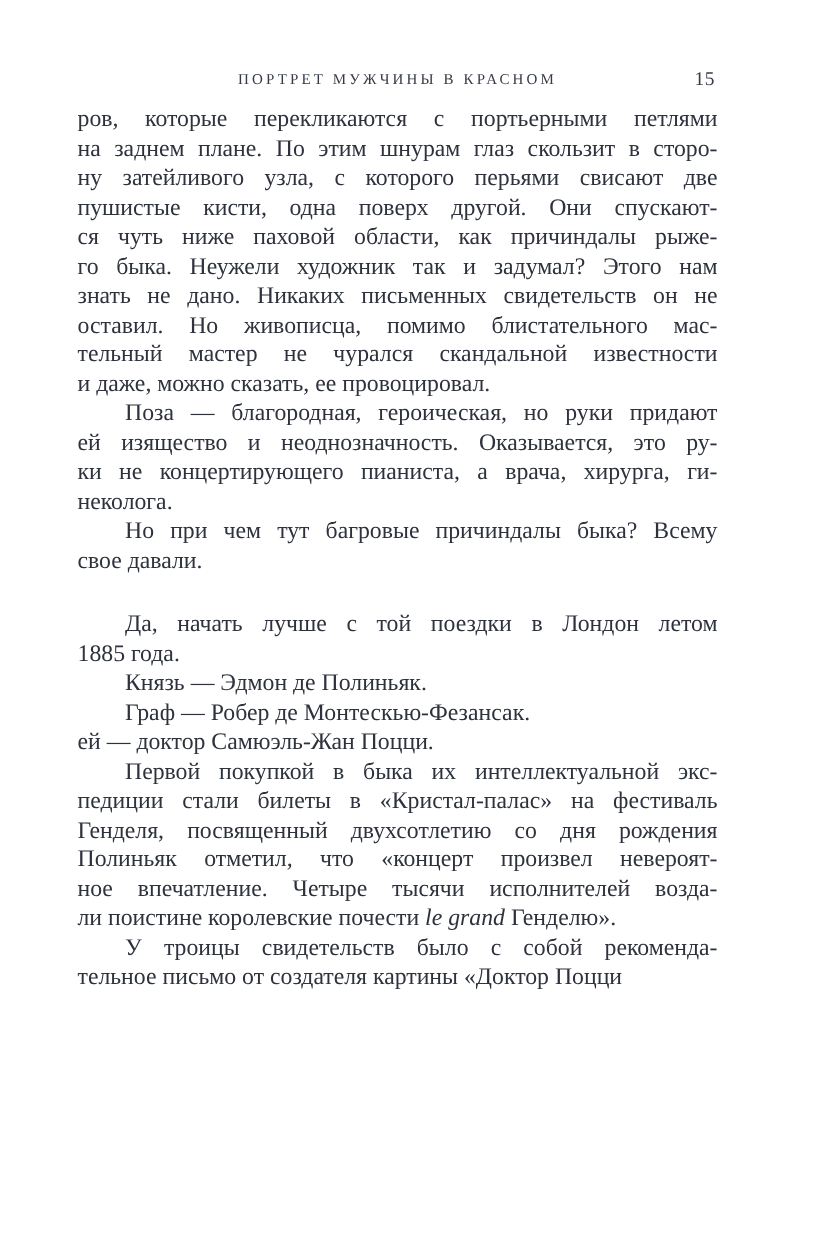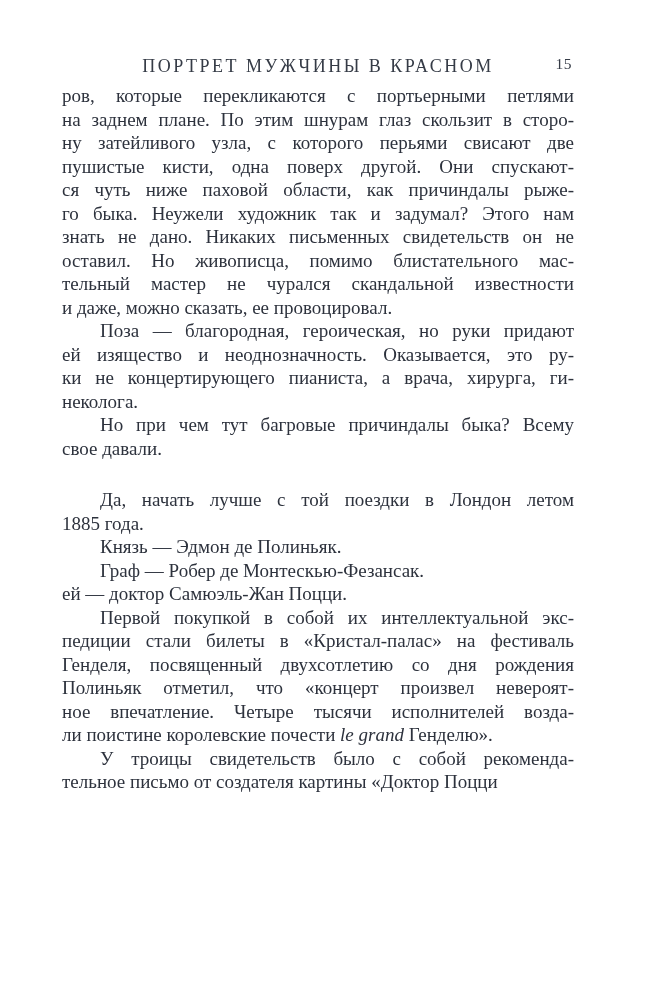--- a/index.html
+++ b/index.html
@@ -25,21 +25,21 @@
     top: 56px;
     width: 512px;
   }
   .running-head {
     position: relative;
     height: 20px;
     color: #39404c;
   }
   .rh-title {
     text-align: center;
-    font-size: 18px;
+    font-size: 12px;
     letter-spacing: 2.5px;
     font-weight: 400;
     color: #353b46;
     white-space: nowrap;
   }
   .rh-page {
     position: absolute;
     right: 2px;
     top: -1px;
     font-size: 15.5px;
@@ -114,21 +114,21 @@
         <div class="para">
           <div class="line last indent">Князь — Эдмон де Полиньяк.</div>
         </div>
         <div class="para">
           <div class="line last indent">Граф — Робер де Монтескью-Фезансак.</div>
         </div>
         <div class="para">
           <div class="line last">ей — доктор Самюэль-Жан Поцци.</div>
         </div>
         <div class="para">
-          <div class="line indent">Первой покупкой в собой их интеллектуальной экс-</div>
+          <div class="line indent">Первой покупкой в быка их интеллектуальной экс-</div>
           <div class="line">педиции стали билеты в «Кристал-палас» на фестиваль</div>
           <div class="line">Генделя, посвященный двухсотлетию со дня рождения</div>
           <div class="line">Полиньяк отметил, что «концерт произвел невероят-</div>
           <div class="line">ное впечатление. Четыре тысячи исполнителей возда-</div>
           <div class="line last">ли поистине королевские почести <i>le grand</i> Генделю».</div>
         </div>
         <div class="para">
           <div class="line indent">У троицы свидетельств было с собой рекоменда-</div>
           <div class="line last">тельное письмо от создателя картины «Доктор Поцци</div>
         </div>

